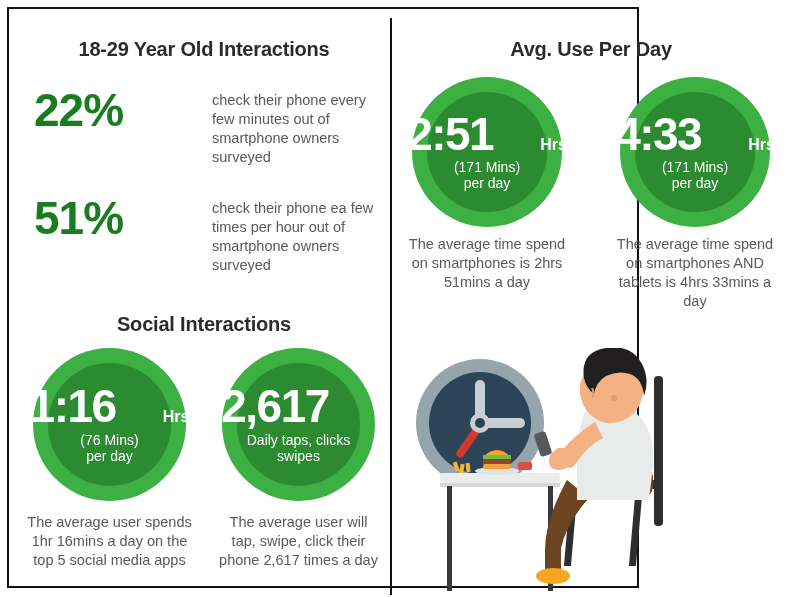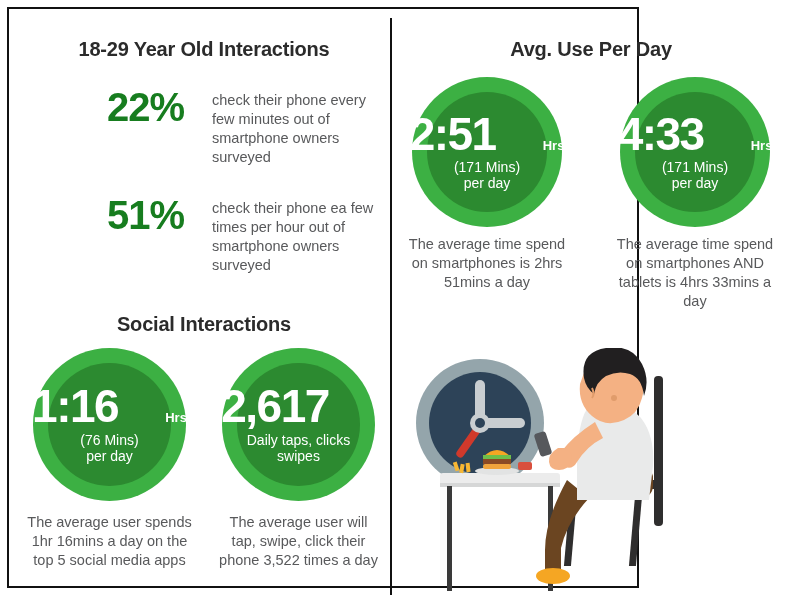--- a/index.html
+++ b/index.html
@@ -64,22 +64,22 @@
 
   
   .pct-row {
     display: flex;
     align-items: flex-start;
     padding: 0 14px 0 16px;
   }
   .pct-value {
     width: 150px;
     flex: 0 0 150px;
-    text-align: right;
-    font-size: 40px;
+    text-align: left;
+    font-size: 46px;
     font-weight: bold;
     color: #177d1f;
     line-height: 1;
     letter-spacing: -1px;
   }
   .pct-desc {
     flex: 1;
     font-size: 14.5px;
     line-height: 19px;
     color: #58595b;
@@ -118,21 +118,21 @@
     justify-content: center;
     line-height: 0.95;
     gap: 45px;
   }
   .big-number {
     font-size: 46px;
     font-weight: bold;
     letter-spacing: -1.5px;
   }
   .unit {
-    font-size: 13px;
+    font-size: 16px;
     font-weight: bold;
     margin-left: 2px;
   }
   .sub-line {
     font-size: 14px;
     line-height: 16px;
     margin-top: 3px;
   }
   .caption {
     font-size: 14.5px;
@@ -218,21 +218,21 @@
           <div class="circle c-153">
             <div class="circle-inner">
               <div class="big-line">
                 <span class="big-number">2,617</span>
                 <span class="unit"></span>
               </div>
               <div class="sub-line">Daily taps, clicks</div>
               <div class="sub-line" style="margin-top:0;">swipes</div>
             </div>
           </div>
-          <div class="caption">The average user will tap, swipe, click their phone 3,522 times a day</div>
+          <div class="caption">The average user will tap, swipe, click their phone 2,617 times a day</div>
         </div>
 
       </div>
     </div>
 
     <div class="panel-right">
 
       <div class="section-title" style="margin-top:20px;">Avg. Use Per Day</div>
 
       <div class="right-circles">

